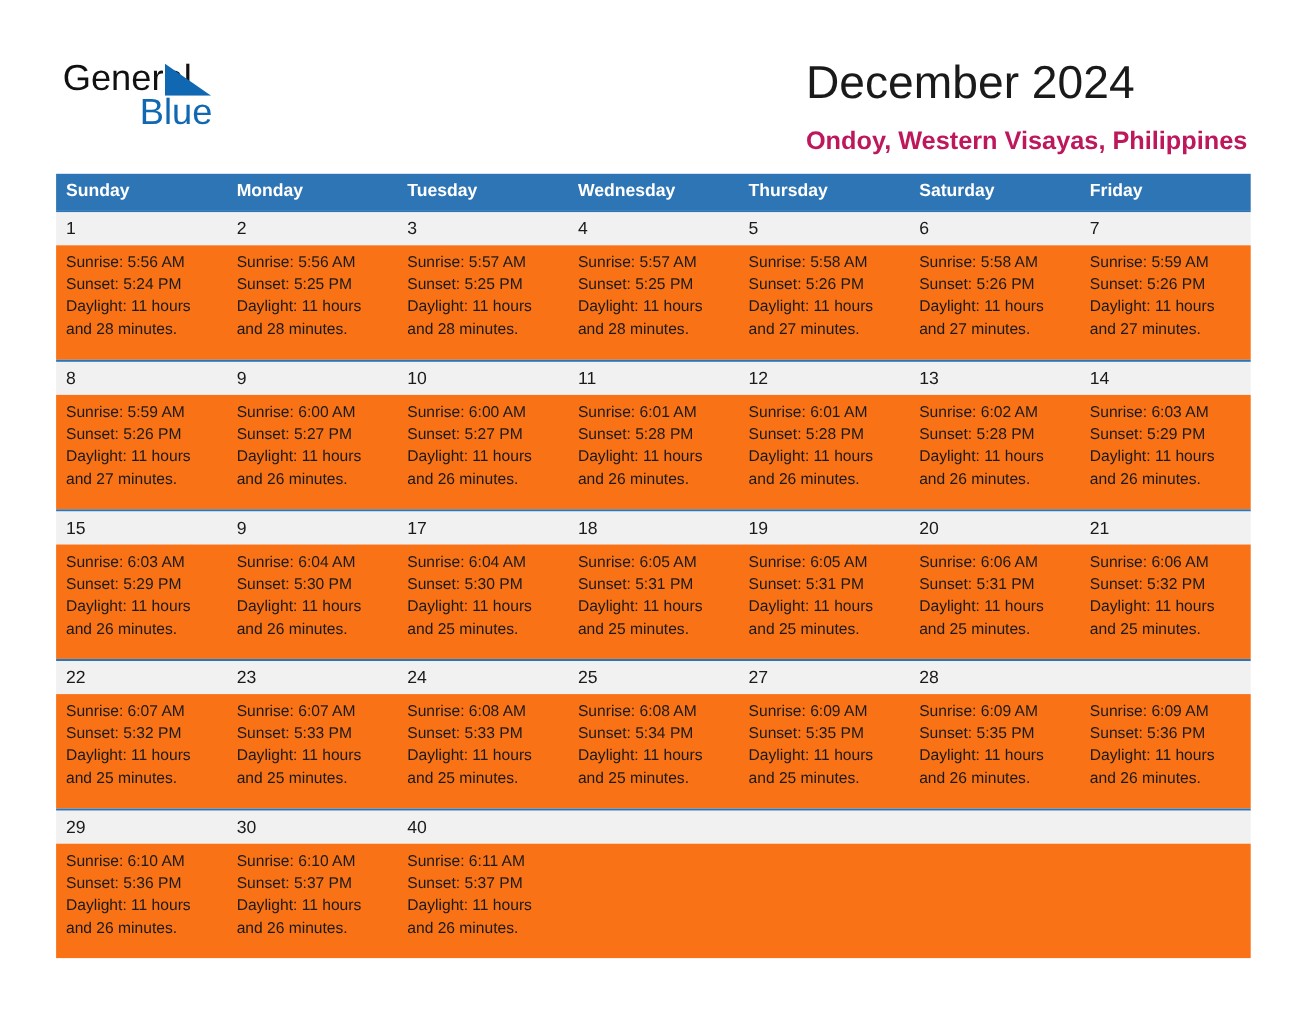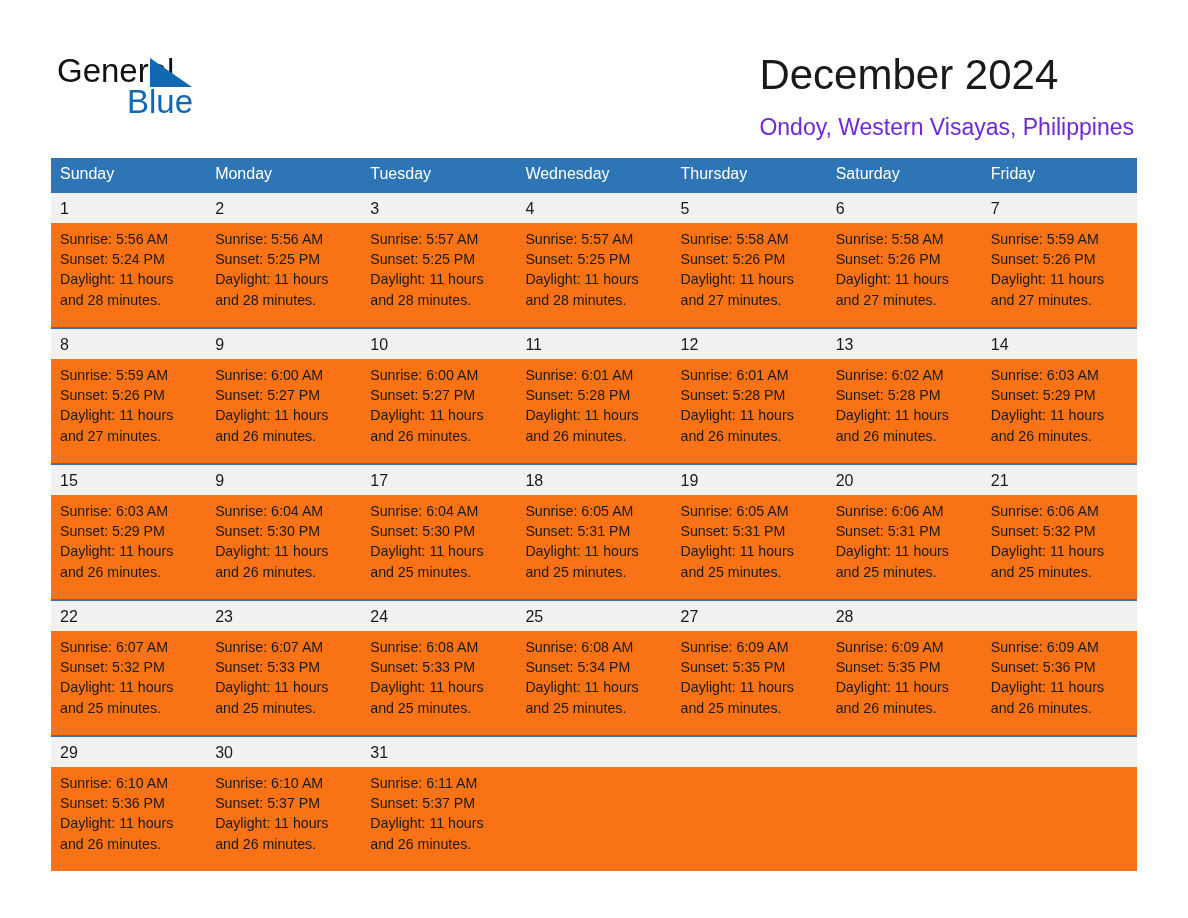--- a/index.html
+++ b/index.html
@@ -75,22 +75,22 @@
     font-size: 42px;
     line-height: 50px;
     font-weight: 400;
     color: #1a1a1a;
     white-space: nowrap;
   }
   .cal-subtitle {
     margin-top: 13px;
     font-size: 23px;
     line-height: 28px;
-    font-weight: 400;
-    color: #6d28d9;
+    font-weight: 700;
+    color: #be185d;
     white-space: nowrap;
   }
 
   
   .calendar {
     position: absolute;
     left: 51px;
     top: 158px;
     width: 1086px;
   }
@@ -103,21 +103,21 @@
   .cal-head-row {
     background: #2e75b6;
   }
   .cal-head-cell {
     width: 155.14px;
     box-sizing: border-box;
     padding: 6px 0 7px 9px;
     color: #ffffff;
     font-size: 16px;
     line-height: 20px;
-    font-weight: 400;
+    font-weight: 700;
   }
 
   .week {
     width: 100%;
     border-top: 2px solid #2e75b6;
   }
   .week:first-of-type {
     border-top: none;
   }
   .week-dates {
@@ -384,21 +384,21 @@
           <div>Sunset: 5:36 PM</div>
           <div class="wrap">Daylight: 11 hours and 26 minutes.</div>
         </div>
       </div>
     </div>
 
     <div class="week">
       <div class="week-dates">
         <div class="date-cell">29</div>
         <div class="date-cell">30</div>
-        <div class="date-cell">31</div>
+        <div class="date-cell">40</div>
         <div class="date-cell"></div>
         <div class="date-cell"></div>
         <div class="date-cell"></div>
         <div class="date-cell"></div>
       </div>
       <div class="week-body">
         <div class="body-cell">
           <div>Sunrise: 6:10 AM</div>
           <div>Sunset: 5:36 PM</div>
           <div class="wrap">Daylight: 11 hours and 26 minutes.</div>

